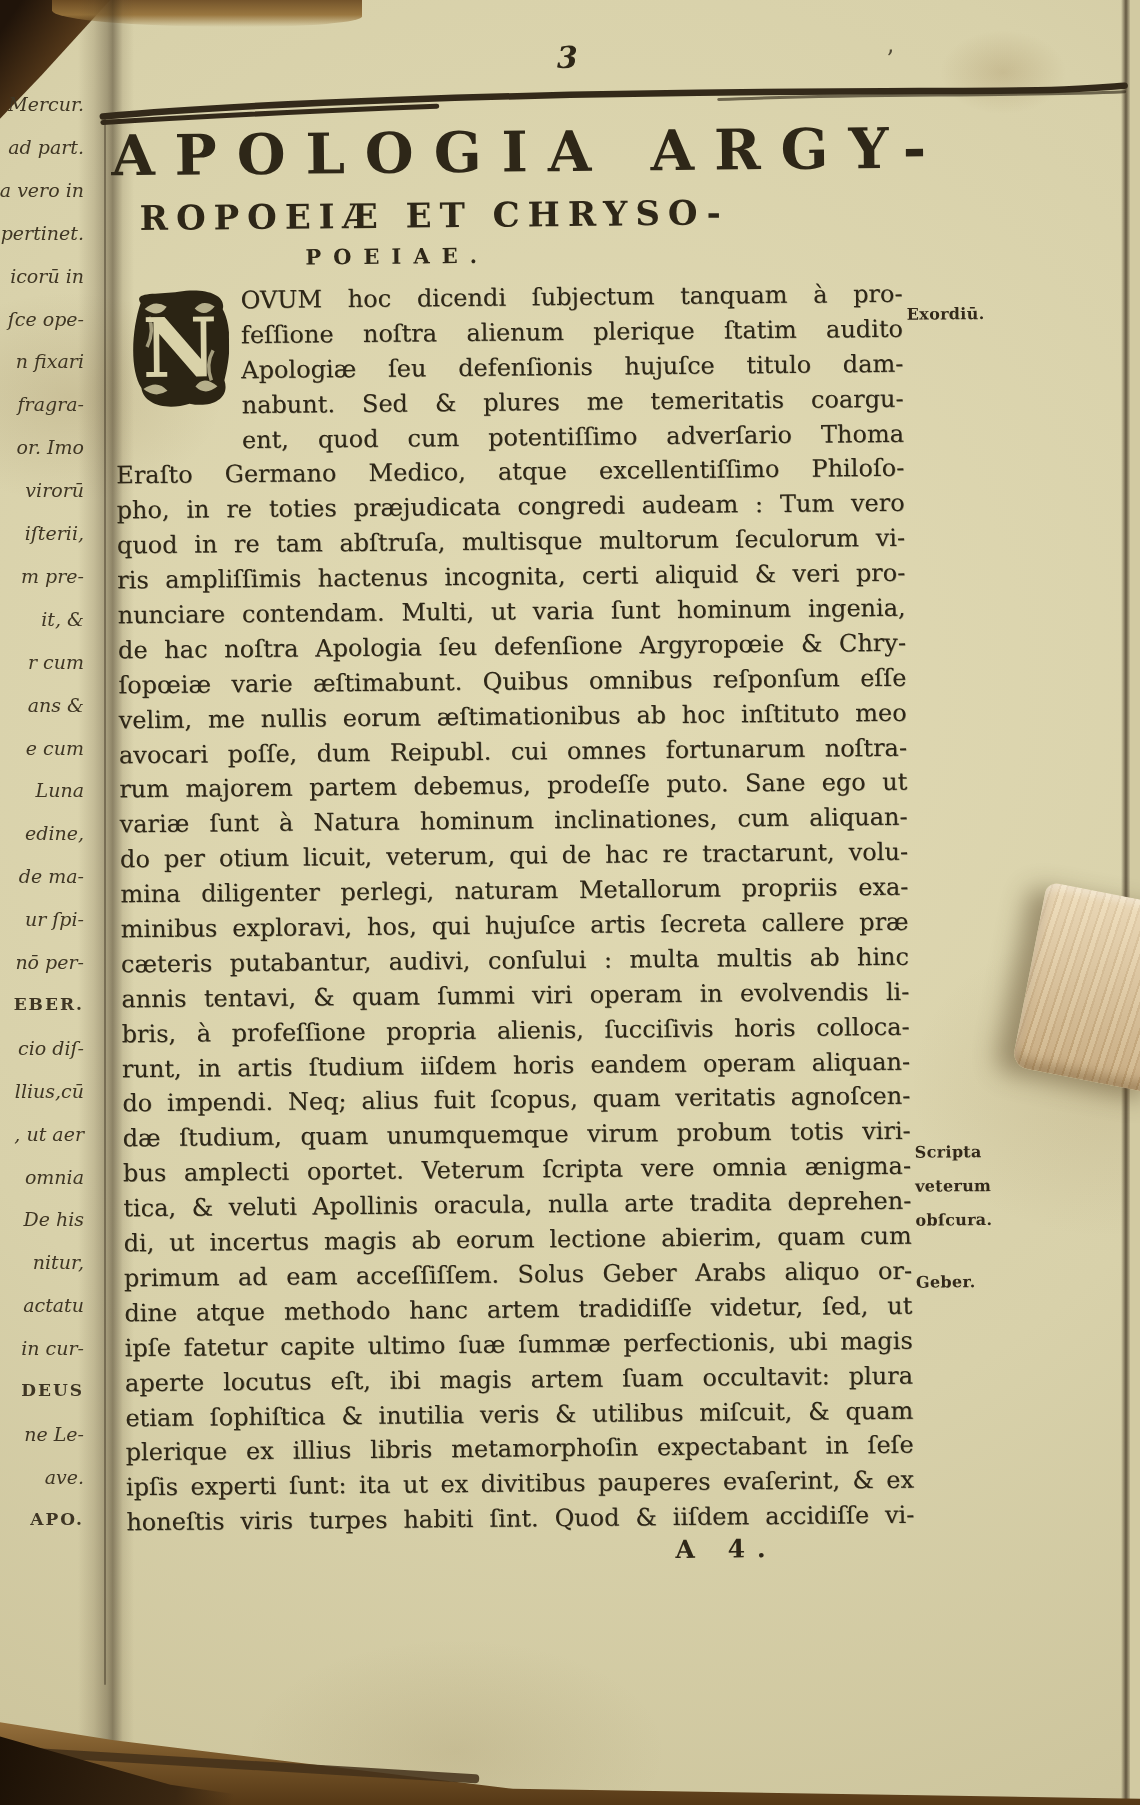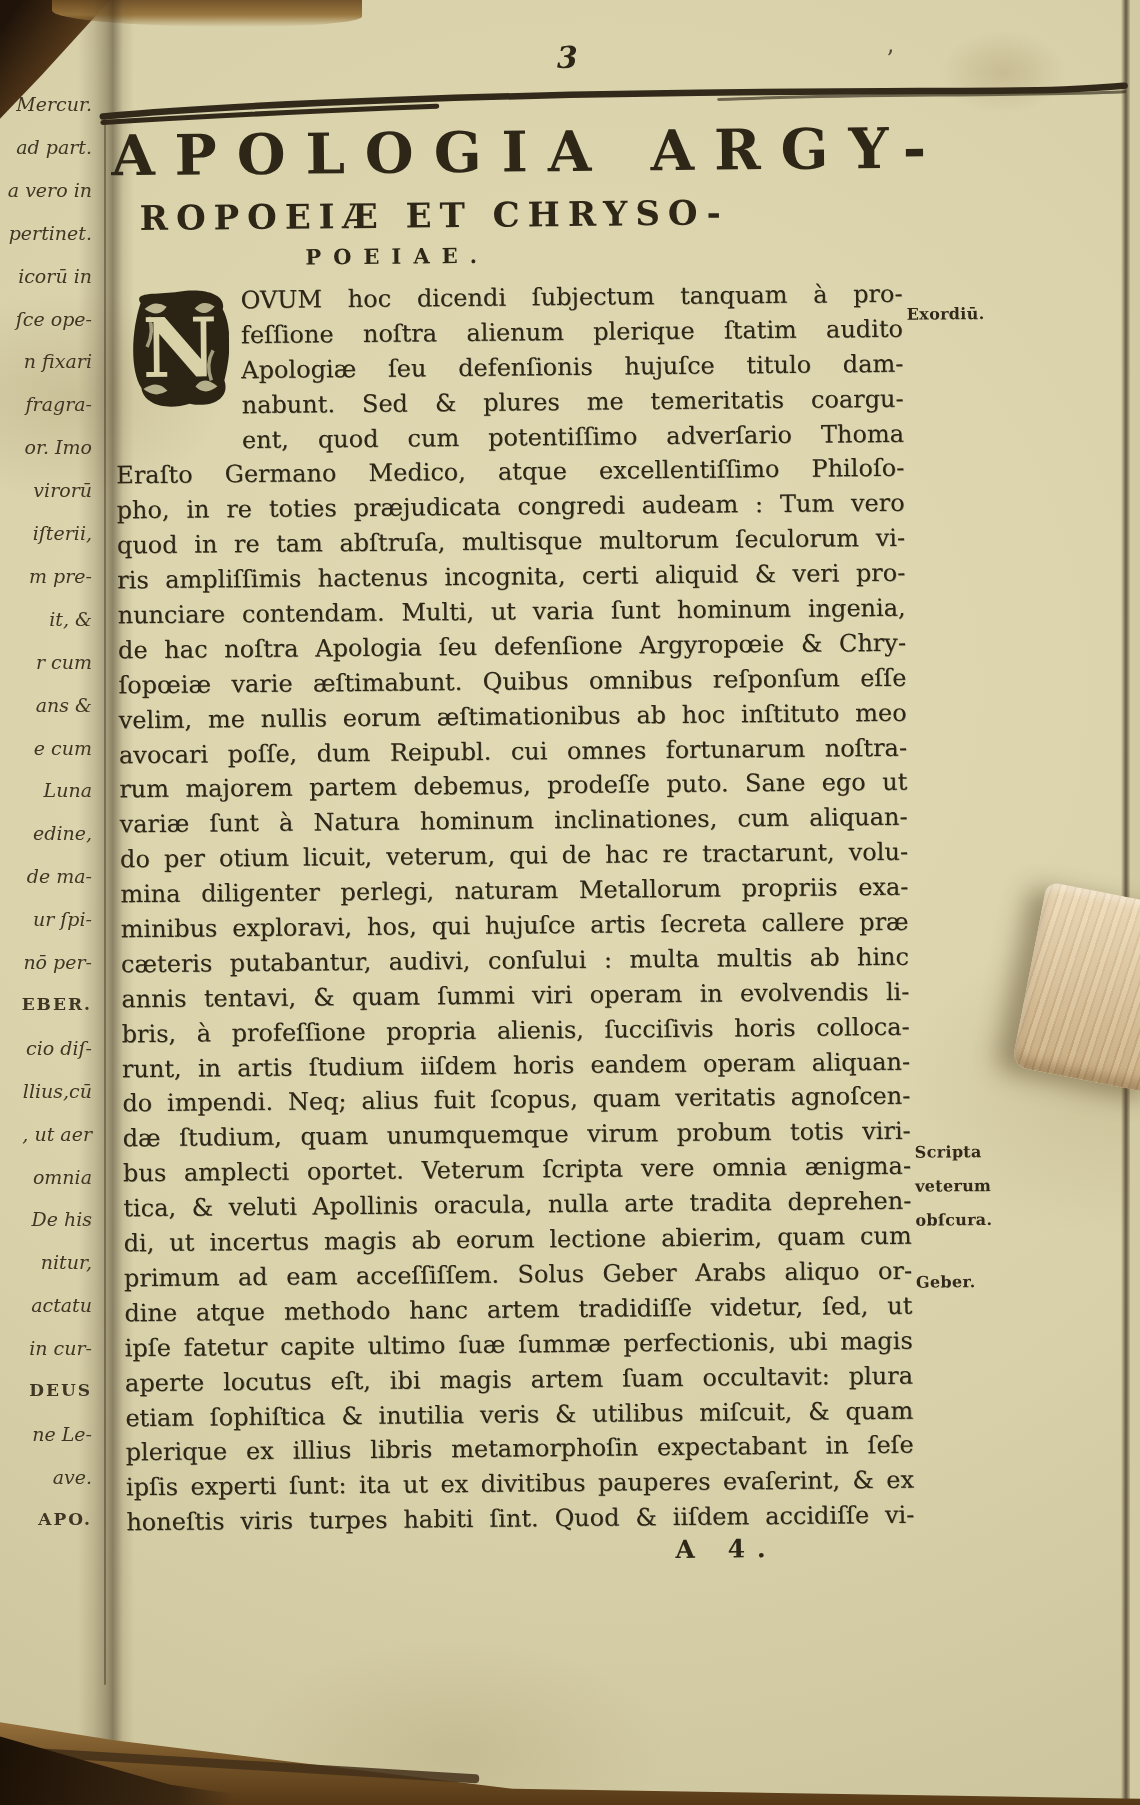--- a/index.html
+++ b/index.html
@@ -65,21 +65,21 @@
     font-size:25px;font-weight:700;letter-spacing:12px;}
   
   .mnote{position:absolute;left:912px;width:160px;font-size:16px;font-weight:700;
     color:#33291a;letter-spacing:.3px;}
   .mn-exordium{top:308px;}
   .mn-scripta1{top:1146px;}
   .mn-scripta2{top:1180px;}
   .mn-scripta3{top:1214px;}
   .mn-geber{top:1276px;}
   
-  .facing{position:absolute;left:8px;top:0;width:88px;height:100%;z-index:3;}
+  .facing{position:absolute;left:0;top:0;width:88px;height:100%;z-index:3;}
   .frag{position:absolute;right:4px;width:120px;text-align:right;font-size:19px;
     font-style:italic;color:#3f3624;white-space:nowrap;}
   .frag.caps{font-style:normal;font-size:17px;letter-spacing:2px;font-weight:700;}
 </style>
 </head>
 <body>
 
 <div class="screen">
 
   <div class="corner-tl"></div>

